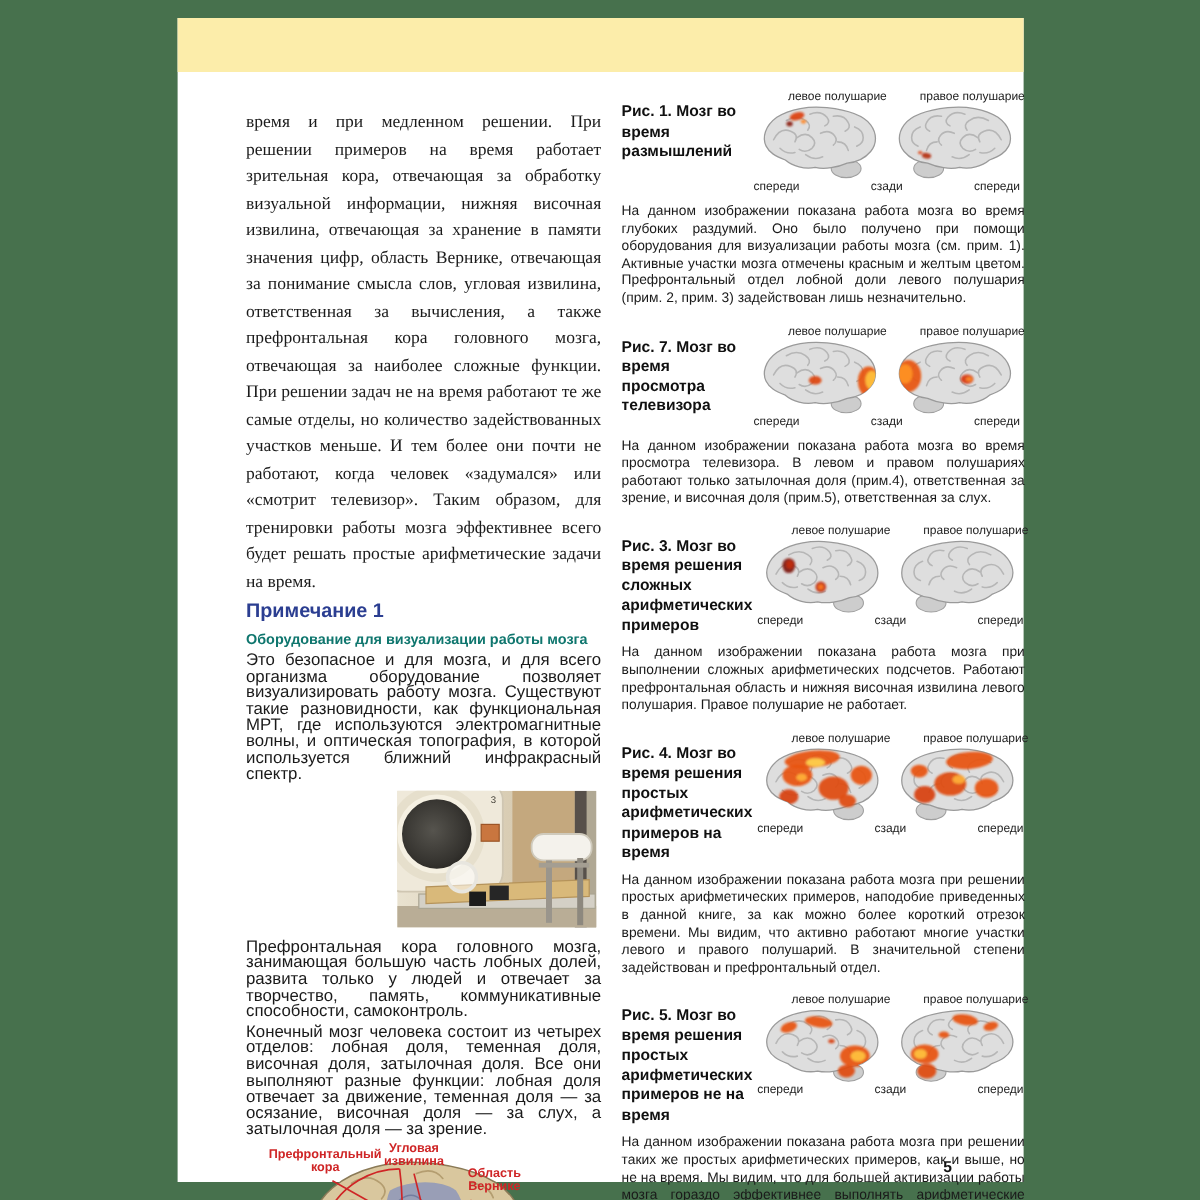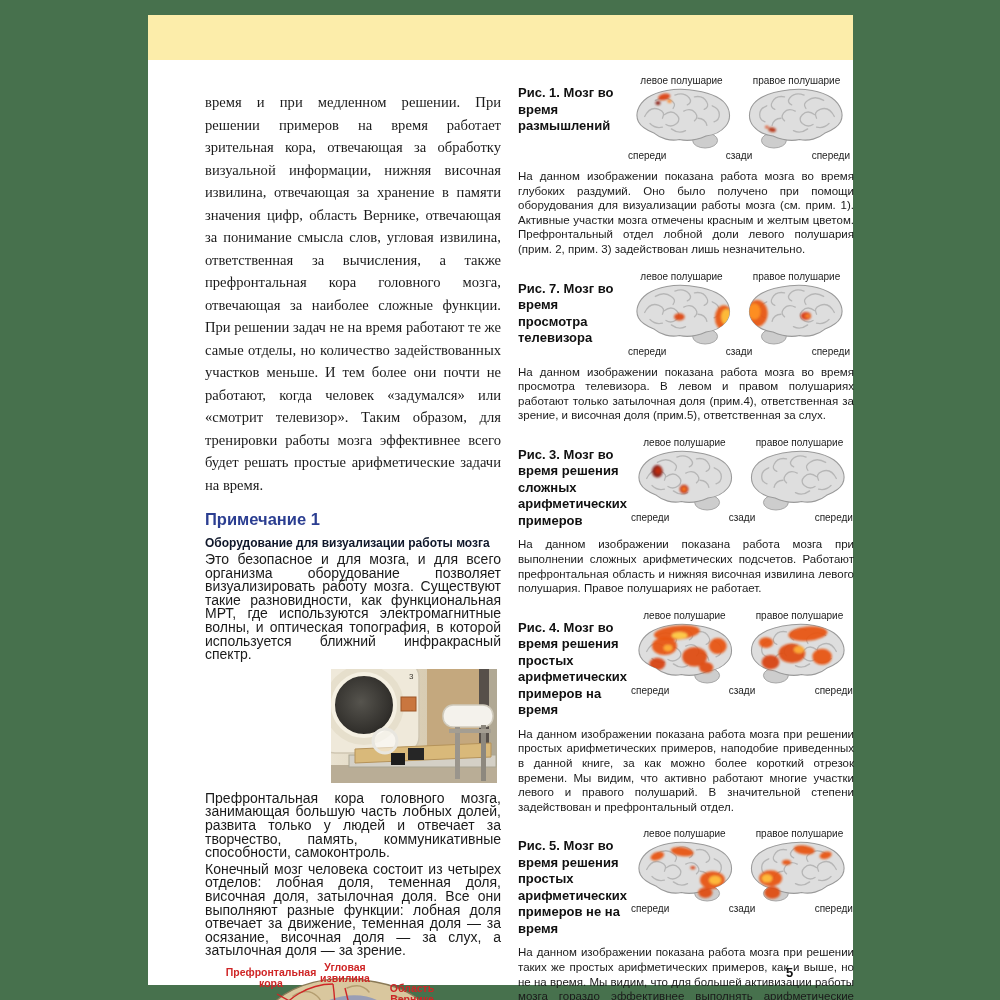--- a/index.html
+++ b/index.html
@@ -4,38 +4,38 @@
 <style>
   * { margin:0; padding:0; box-sizing:border-box; }
   html,body { width:1000px; height:1000px; }
   body { background:#47714d; font-family:"Liberation Sans", sans-serif; position:relative; overflow:hidden; }
   .page { position:absolute; left:148px; top:15px; width:705px; height:970px; background:#ffffff; }
   .band { position:absolute; left:0; top:0; width:100%; height:45px; background:#fcedaa; }
 
   
   .col-left { position:absolute; left:57px; top:60px; width:296px; }
   .intro { font-family:"Liberation Serif", serif; font-size:14.6px; line-height:22.5px; text-align:justify; color:#1b1b1b; margin-top:16px; }
-  .note-h { color:#2b3e91; font-size:16.5px; font-weight:bold; margin-top:14px; }
-  .note-sub { font-size:12px; font-weight:bold; color:#0f172a; margin-top:7px; line-height:14px; }
+  .note-h { color:#2b3e91; font-size:16.5px; font-weight:bold; margin-top:4px; }
+  .note-sub { font-size:12px; font-weight:bold; color:#0f766e; margin-top:7px; line-height:14px; }
   .note-body { font-size:14px; line-height:13.6px; text-align:justify; color:#1a1a1a; margin-top:3px; }
   .photo { width:166px; height:114px; margin:7px 0 9px 126px; display:block; }
   .diagram { position:relative; width:302px; height:184px; margin-left:-8px; margin-top:4px; }
   .diagram svg.dsvg { position:absolute; left:0; top:0; width:302px; height:184px; }
   .dlab { position:absolute; font-size:10.5px; line-height:11.6px; }
   .dlab.red { color:#cf2526; font-weight:bold; text-align:center; }
   .dlab.blk { color:#1d1d1d; }
 
   
   .col-right { position:absolute; left:370px; top:60px; width:336px; }
   .fig { margin-bottom:14px; }
   .fig-head { display:flex; }
   .fig-title { flex:0 0 106px; font-size:13px; line-height:16.5px; font-weight:bold; color:#101010; padding-top:10px; }
   .brains { width:230px; margin-left:0; }
   .hemi-row { display:flex; }
-  .hemi { width:115px; text-align:center; }
+  .hemi { width:115px; text-align:right; }
   .hemi-label { font-size:10px; color:#222; line-height:12px; }
   .hemi svg { width:112px; height:64px; display:block; margin:1px auto 0; }
   .dir-row { display:flex; justify-content:space-between; font-size:10px; color:#222; padding:0 4px; margin-top:-2px; }
   .fig-caption { font-size:11.5px; line-height:14.6px; text-align:justify; color:#1a1a1a; margin-top:8px; }
   .page-num { position:absolute; left:638px; top:950px; font-size:13px; font-weight:bold; color:#111; }
 </style>
 </head>
 <body>
 
 <div class="page">
@@ -125,21 +125,21 @@
           <path d="M148 26 L155 54"></path>
           <path d="M196 48 L177 83"></path>
           <path d="M224 64 L214 90"></path>
           <path d="M66 62 L140 64"></path>
           <path d="M72 97 L88 90"></path>
           <path d="M214 110 L200 96"></path>
           <path d="M104 122 L148 100"></path>
           <path d="M192 130 L172 114"></path>
         </g>
       </svg>
-      <div class="dlab red" style="left:18px; top:5px; width:112px;">Префронтальная кора</div>
+      <div class="dlab red" style="left:18px; top:5px; width:112px;">Префронтальный кора</div>
       <div class="dlab red" style="left:108px; top:0; width:80px;">Угловая извилина</div>
       <div class="dlab red" style="left:180px; top:21px; width:70px;">Область Вернике</div>
       <div class="dlab red" style="left:224px; top:49px; width:76px;">Зрительная кора</div>
       <div class="dlab blk" style="left:14px; top:50px; width:62px;">Теменная доля</div>
 
     </div>
   </div>
 
   <div class="col-right" id="figures">
   <div class="fig">
@@ -405,21 +405,21 @@
                 </div>
           </div>
         </div>
         <div class="dir-row">
           <span>спереди</span>
           <span>сзади</span>
           <span>спереди</span>
         </div>
       </div>
     </div>
-    <p class="fig-caption">На данном изображении показана работа мозга при выполнении сложных арифметических подсчетов. Работают префронтальная область и нижняя височная извилина левого полушария. Правое полушариях не работает.</p>
+    <p class="fig-caption">На данном изображении показана работа мозга при выполнении сложных арифметических подсчетов. Работают префронтальная область и нижняя височная извилина левого полушария. Правое полушарие не работает.</p>
   </div>
 
   <div class="fig">
     <div class="fig-head">
       <div class="fig-title">Рис. 4. Мозг во время решения простых арифметических примеров на время</div>
       <div class="brains">
         <div class="hemi-row">
           <div class="hemi hemi-left">
             <div class="hemi-label">левое полушарие</div>
             <div class="brain">

